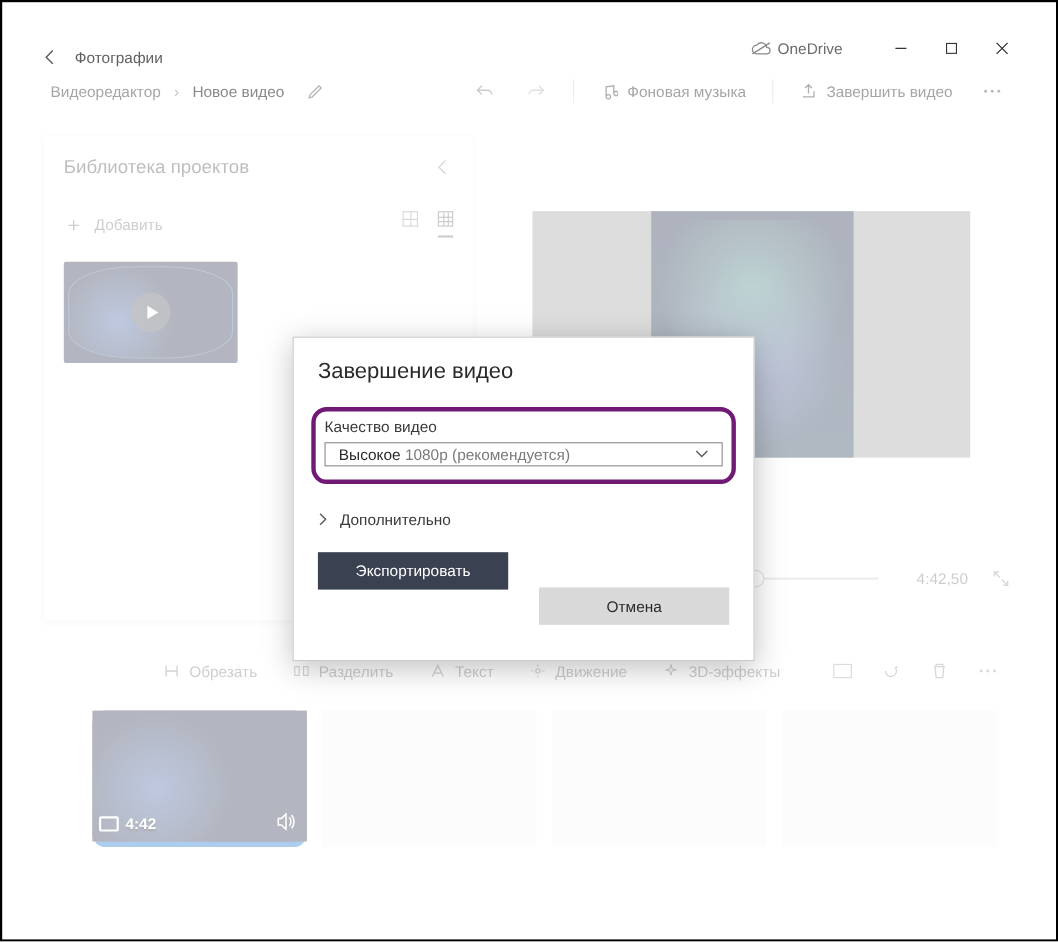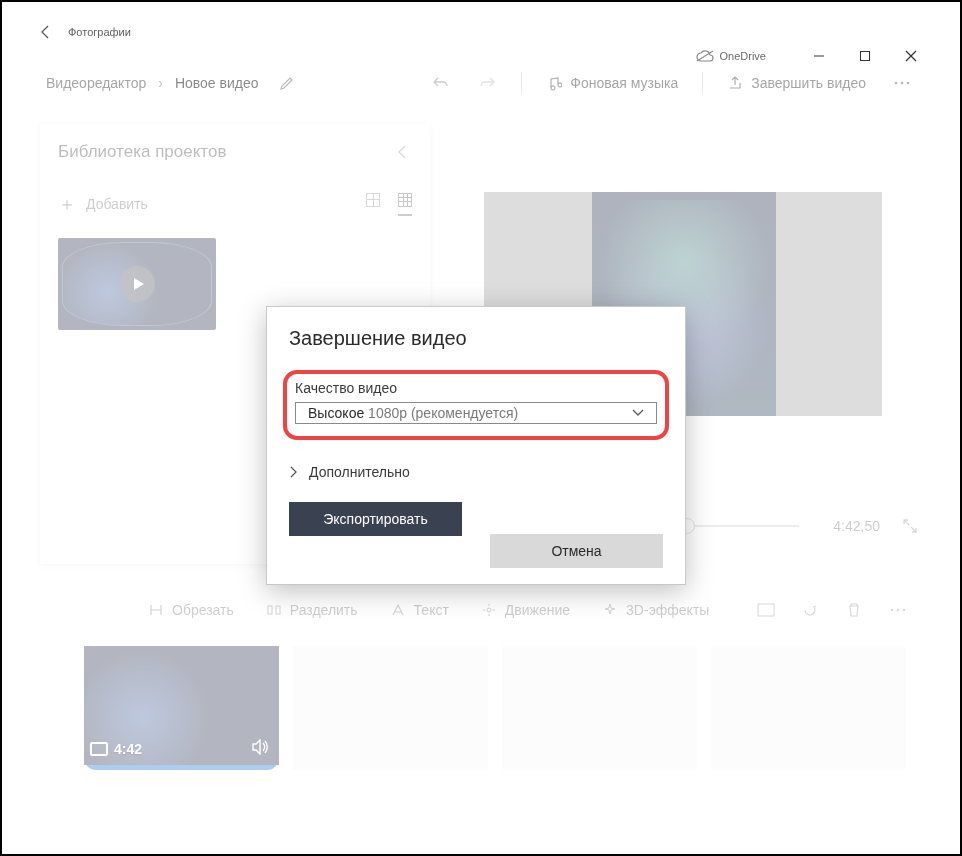--- a/index.html
+++ b/index.html
@@ -1,19 +1,19 @@
 <!DOCTYPE html>
 <html><head>
 <meta charset="utf-8">
 <style>
   * { box-sizing: border-box; margin: 0; padding: 0; font-family: "Segoe UI", Arial, sans-serif; }
   body { background: #f0f0f0; }
   .frame { width: 962px; height: 856px; background: #fff; border: 2px solid #000; position: relative; overflow: hidden; }
   .window { position: absolute; top: 22px; left: 22px; right: 22px; bottom: 22px; background: #fff; }
-  .titlebar { height: 36px; display: flex; align-items: flex-start; padding: 0 4px; color: #5f5f5f; font-size: 11px; flex-direction: column; }
+  .titlebar { height: 36px; display: flex; align-items: flex-end; padding: 0 4px; color: #5f5f5f; font-size: 14px; }
   .tb-left { display: flex; align-items: center; gap: 14px; padding-left: 10px; }
   .tb-back svg { width: 16px; height: 16px; }
   .tb-right { margin-left: auto; display: flex; align-items: center; }
   .onedrive { display: flex; align-items: center; gap: 6px; color: #6a6a6a; margin-right: 30px; }
   .winbtn { width: 46px; height: 32px; display: flex; align-items: center; justify-content: center; color: #555; }
   .cmdbar { height: 46px; border-top: 0; display: flex; align-items: center; padding: 0 16px; color: #6a6a6a; font-size: 14px; gap: 6px; }
   .crumb { padding: 4px 6px; }
   .chev { color: #999; }
   .active-crumb { color: #3a3a3a; }
   .pencil { margin-left: 8px; color: #7a7a7a; }
@@ -53,23 +53,23 @@
   .tbtn { display:flex; align-items:center; gap:8px; padding: 0 14px; }
   .tico { width:16px; height:16px; display:inline-flex; align-items:center; justify-content:center; }
   .strip { position:absolute; left: 60px; top: 540px; right: 20px; height: 130px; display:flex; gap: 14px; }
   .clip { width: 195px; height: 124px; background:#f5f5f5; border-bottom: 4px solid #0078d4; position:relative; }
   .clip.empty { background:#f7f7f7; border-bottom: 4px solid transparent; }
   .clip0 { border-bottom: 5px solid #0a6acc; background: #1a2340; border-radius: 12px; }
   .clip0 .cart { position:absolute; inset:0; background: radial-gradient(circle at 30% 60%, #3a5aa0 0, #1a2340 45%), radial-gradient(circle at 70% 40%, #2a8a7a 0, transparent 40%); }
   .clipoverlay { position:absolute; left:6px; bottom:8px; display:flex; align-items:center; gap:6px; color:#fff; font-size:14px; font-weight:600; text-shadow: 0 1px 2px #000; }
   .clipico { width:18px; height:14px; border:2px solid #fff; border-radius:2px; display:inline-block; }
   .spk { position:absolute; right:10px; bottom:10px; color:#fff; }
-  .dialog { position:absolute; left: 242px; top: 200px; width: 420px; background:#fff; border:1px solid #c9c9c9; box-shadow: 0 6px 26px rgba(0,0,0,0.25); padding: 20px 22px 16px; z-index: 50; }
+  .dialog { position:absolute; left: 242px; top: 200px; width: 420px; background:#fff; border:1px solid #c9c9c9; box-shadow: 0 6px 26px rgba(0,0,0,0.25); padding: 20px 22px 32px; z-index: 50; }
   .dtitle { font-size: 20px; color:#2a2a2a; margin-bottom: 22px; font-weight: 400; }
-  .highlight { border: 4px solid #ef4444; border-radius: 14px; padding: 6px 8px 12px; margin: -2px -6px 24px; }
+  .highlight { border: 4px solid #701a75; border-radius: 14px; padding: 6px 8px 12px; margin: -2px -6px 24px; }
   .dlabel { font-size: 14px; color:#3a3a3a; margin-bottom: 6px; }
   .dselect { height: 22px; border:1px solid #8a8a8a; display:flex; align-items:center; padding: 0 12px; font-size:14px; color:#2a2a2a; justify-content:space-between; background:#fff; }
   .dselect .opt2 { color:#7a7a7a; }
   .expander { display:flex; align-items:center; gap:10px; color:#3a3a3a; font-size:14px; margin: 10px 0 22px; }
   .dbtns { display:flex; gap:28px; }
   .dbtn { flex:1; height:34px; display:flex; align-items:center; justify-content:center; font-size:14px; cursor:pointer; }
   .primary { background:#3a4150; color:#fff; }
   .secondary { background:#d9d9d9; color:#2a2a2a;margin-top:32px; }
   svg { display:block; }
   .sep { width:1px; height: 22px; background:#ddd; margin: 0 8px; }

